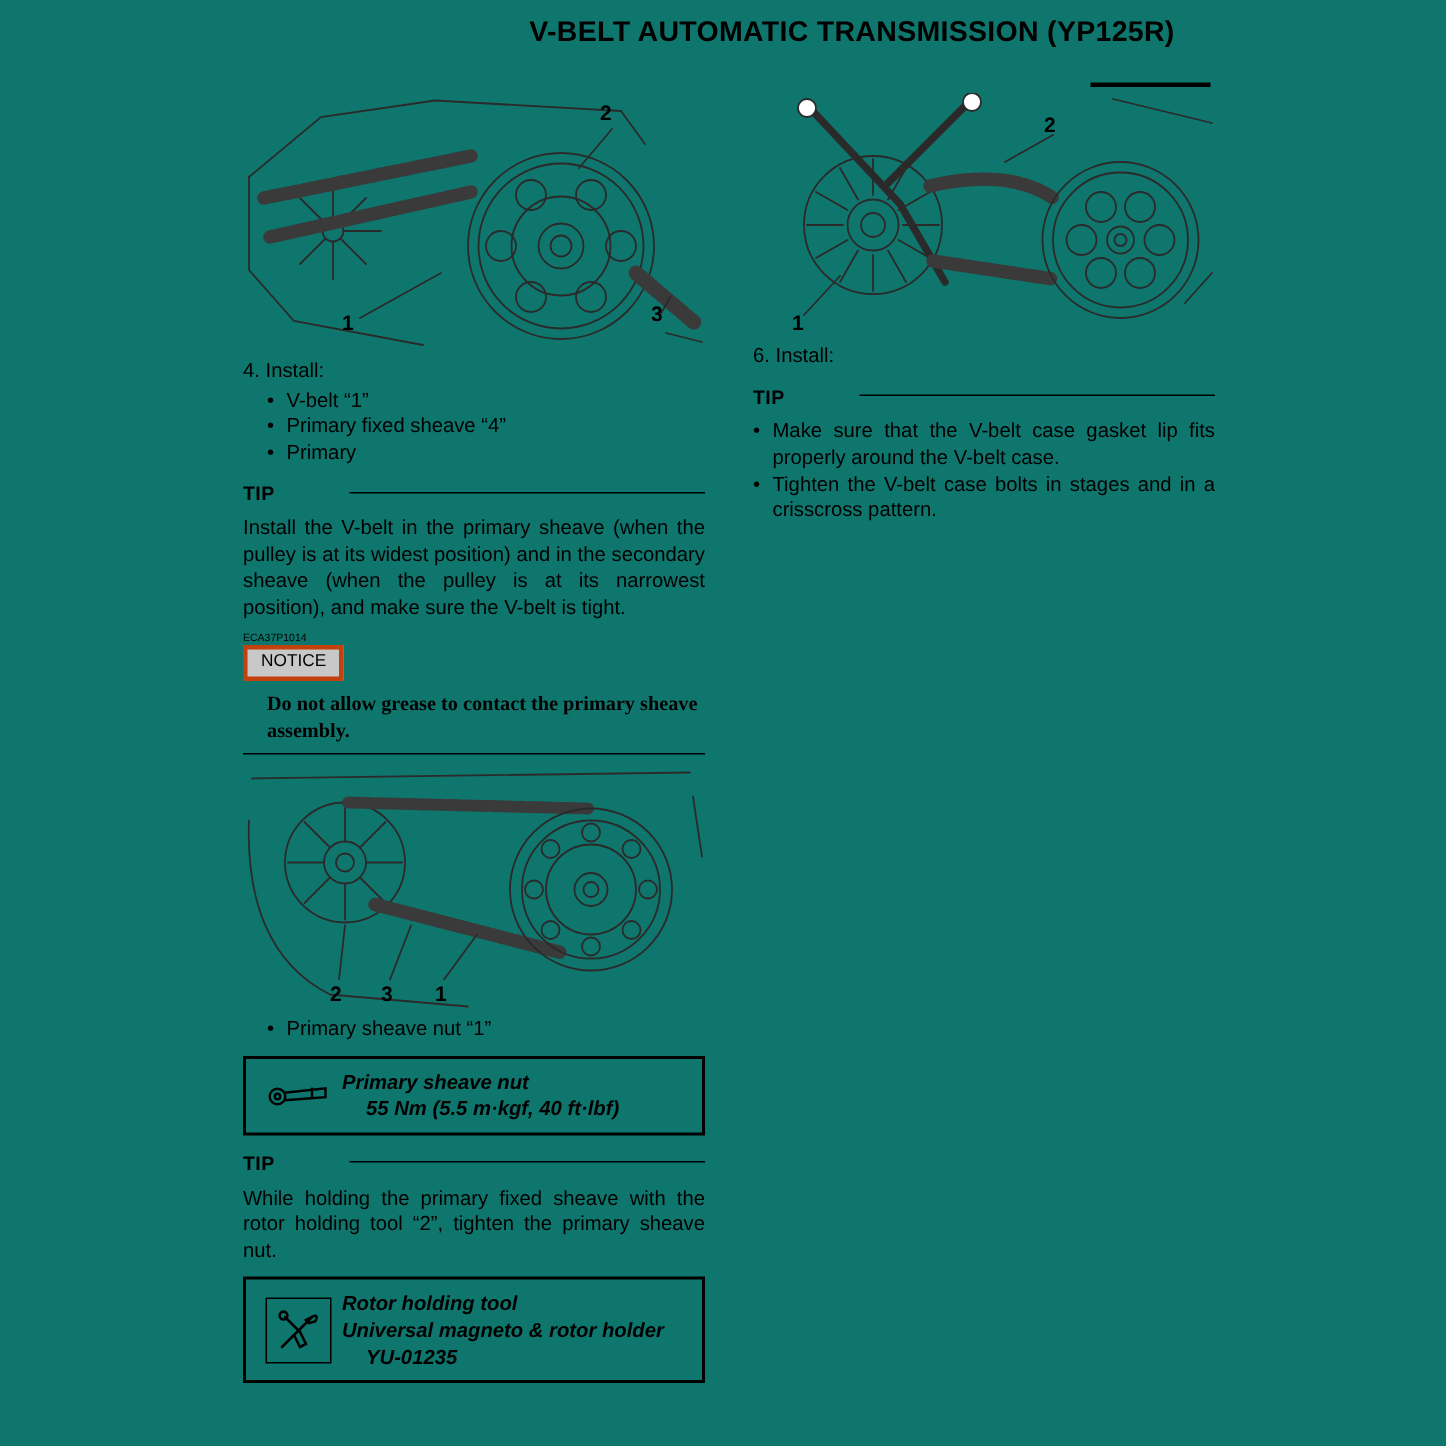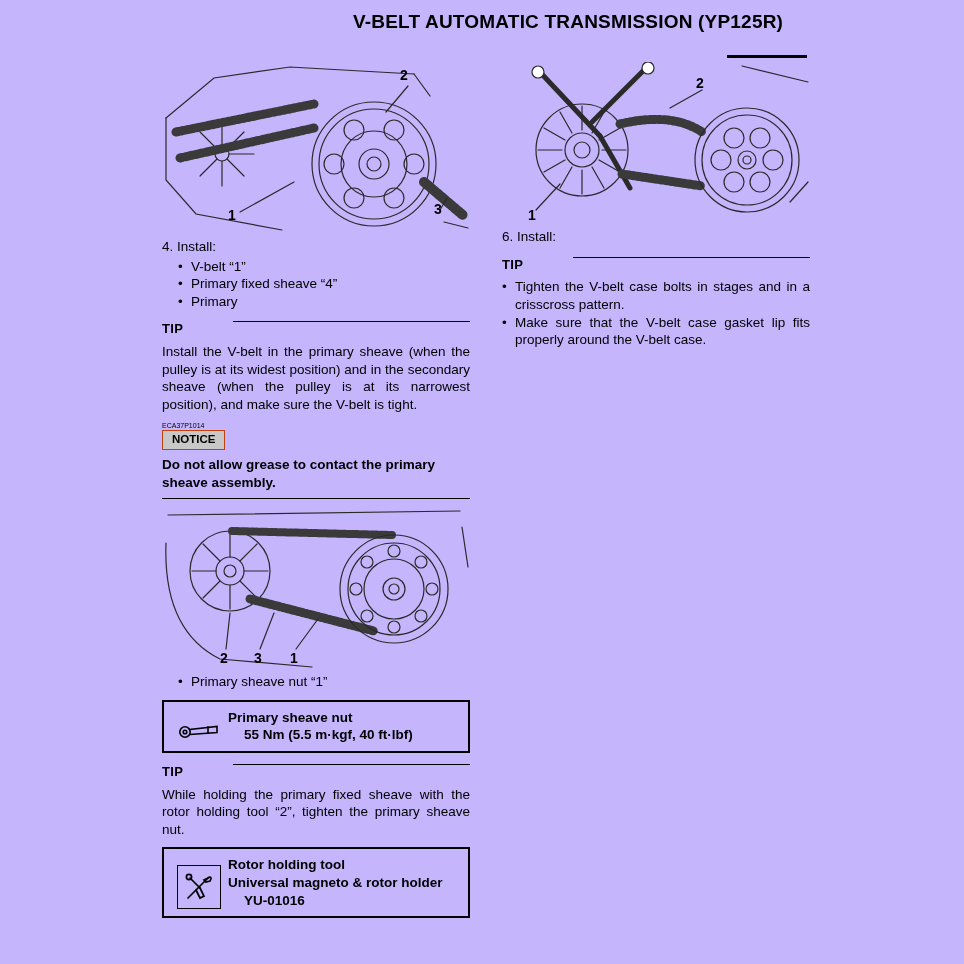--- a/index.html
+++ b/index.html
@@ -1,20 +1,20 @@
 <!DOCTYPE html>
 <html><head>
 <meta charset="utf-8">
 <style>
   * { box-sizing: border-box; }
   html,body { margin:0; padding:0; background:#fff; }
   .page {
     position: relative;
     width: 964px; height: 964px;
-    background: #c4b5fd;
+    background: #0f766e;
     font-family: "Liberation Sans", sans-serif;
     color: #000;
     font-size: 13.5px;
     line-height: 1.3;
     overflow: hidden;
   }
   .page-title {
     position: absolute;
     top: 10px; left: 172px; width: 792px;
     text-align: center;
@@ -38,45 +38,46 @@
   svg { display:block; }
 
   .step-head { margin-top: 4px; }
   ul.items { list-style: none; margin: 2px 0 0 0; padding: 0 0 0 16px; }
   li.bullet, .bullet-p { position: relative; padding-left: 13px; }
   li.bullet::before, .bullet-p::before {
     content: "•"; position: absolute; left: 0; top: 0;
   }
   .bullet-p { margin: 0 0 2px 0; padding-left: 13px; }
 
-  .tip-row { display: flex; align-items: flex-start; margin: 11px 0 5px 0; gap: 42px; }
+  .tip-row { display: flex; align-items: center; margin: 11px 0 5px 0; gap: 42px; }
   .tip-label { font-weight: bold; font-size: 13px; letter-spacing: .3px; }
   .tip-line { flex: 1; border-bottom: 1.3px solid #000; margin: 0 0 3px 8px; }
 
   .para { margin: 0; text-align: justify; }
 
   .eca-code { font-size: 7px; margin-top: 9px; line-height: 1; }
   .notice-box {
     display: inline-block;
-    border: 1px solid #c2410c;
+    border: 3px solid #c2410c;
     background: #c8c8c8;
-    font-weight: bold; font-size: 11.5px;
+    font-weight: normal; font-size: 11.5px;
     padding: 1px 9px 2px 9px;
     margin: 1px 0 6px 0;
     text-align: center;
   }
-  .bold-para { font-weight: bold; margin: 0 0 7px 0; }
+  .bold-para { font-weight: bold; margin: 0 0 7px 16px; font-family: Liberation Serif, serif; }
   .col-rule { border-bottom: 1.2px solid #000; margin: 0 0 8px 0; }
 
   .spec-box, .tool-box {
     display: flex;
     border: 2px solid #000;
     margin-top: 9px;
     padding: 7px 6px;
-    align-items: flex-end;
+    align-items: center;
+    font-style: italic;
   }
   .icon-cell {
     width: 58px; min-width: 58px;
     display: flex; align-items: center; justify-content: center;
   }
   .icon-frame {
     border: 1px solid #000;
     width: 44px; height: 44px;
     display: flex; align-items: center; justify-content: center;
   }
@@ -228,21 +229,21 @@
               <path d="M6,6 L16,16"></path>
               <circle cx="5" cy="5" r="2.6"></circle>
               <path d="M16,16 L20,24 L16,26 L12,18"></path>
             </g>
           </svg>
         </div>
       </div>
       <div>
         <div class="box-text">Rotor holding tool</div>
         <div class="box-text">Universal magneto &amp; rotor holder</div>
-        <div class="box-text box-indent">YU-01016</div>
+        <div class="box-text box-indent">YU-01235</div>
       </div>
     </div>
 
   </div>
 
   <div class="col col-right">
 
     <div class="figure">
       <svg width="308" height="162" viewBox="0 0 308 162">
         <g fill="none" stroke="#2a2a2a" stroke-width="1.2" stroke-linecap="round">
@@ -279,18 +280,18 @@
 
     <div class="step-head">
       <span>6.</span>
       <span>Install:</span>
     </div>
 
     <div class="tip-row">
       <span class="tip-label">TIP</span>
       <span class="tip-line"></span>
     </div>
+    <p class="para bullet-p">Make sure that the V-belt case gasket lip fits properly around the V-belt case.</p>
     <p class="para bullet-p">Tighten the V-belt case bolts in stages and in a crisscross pattern.</p>
-    <p class="para bullet-p">Make sure that the V-belt case gasket lip fits properly around the V-belt case.</p>
 
   </div>
 
 </div>
 
 </body></html>

